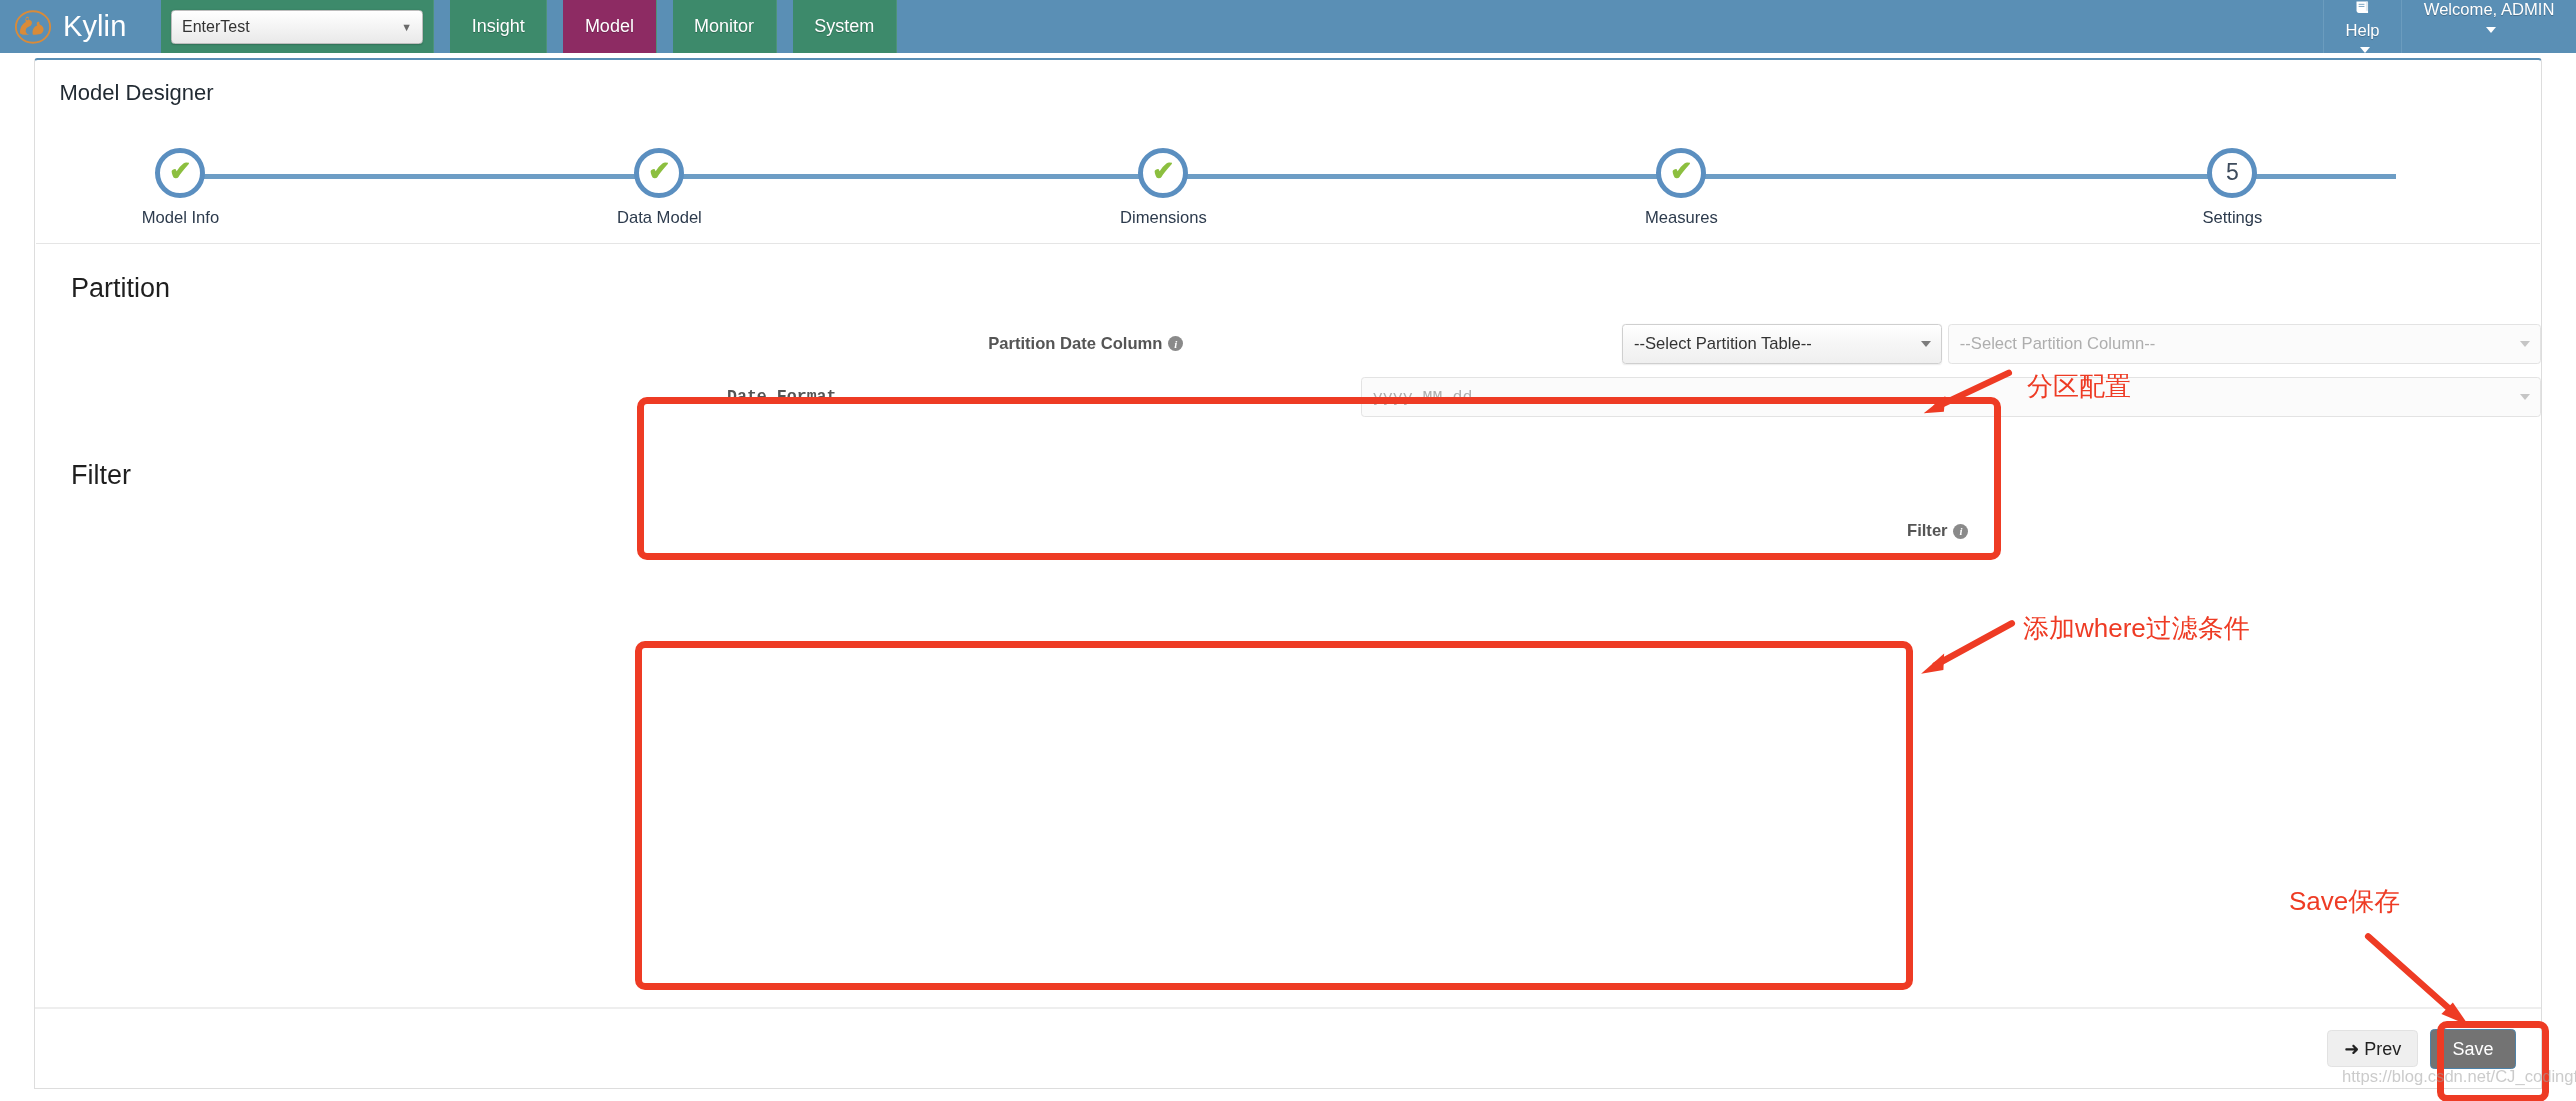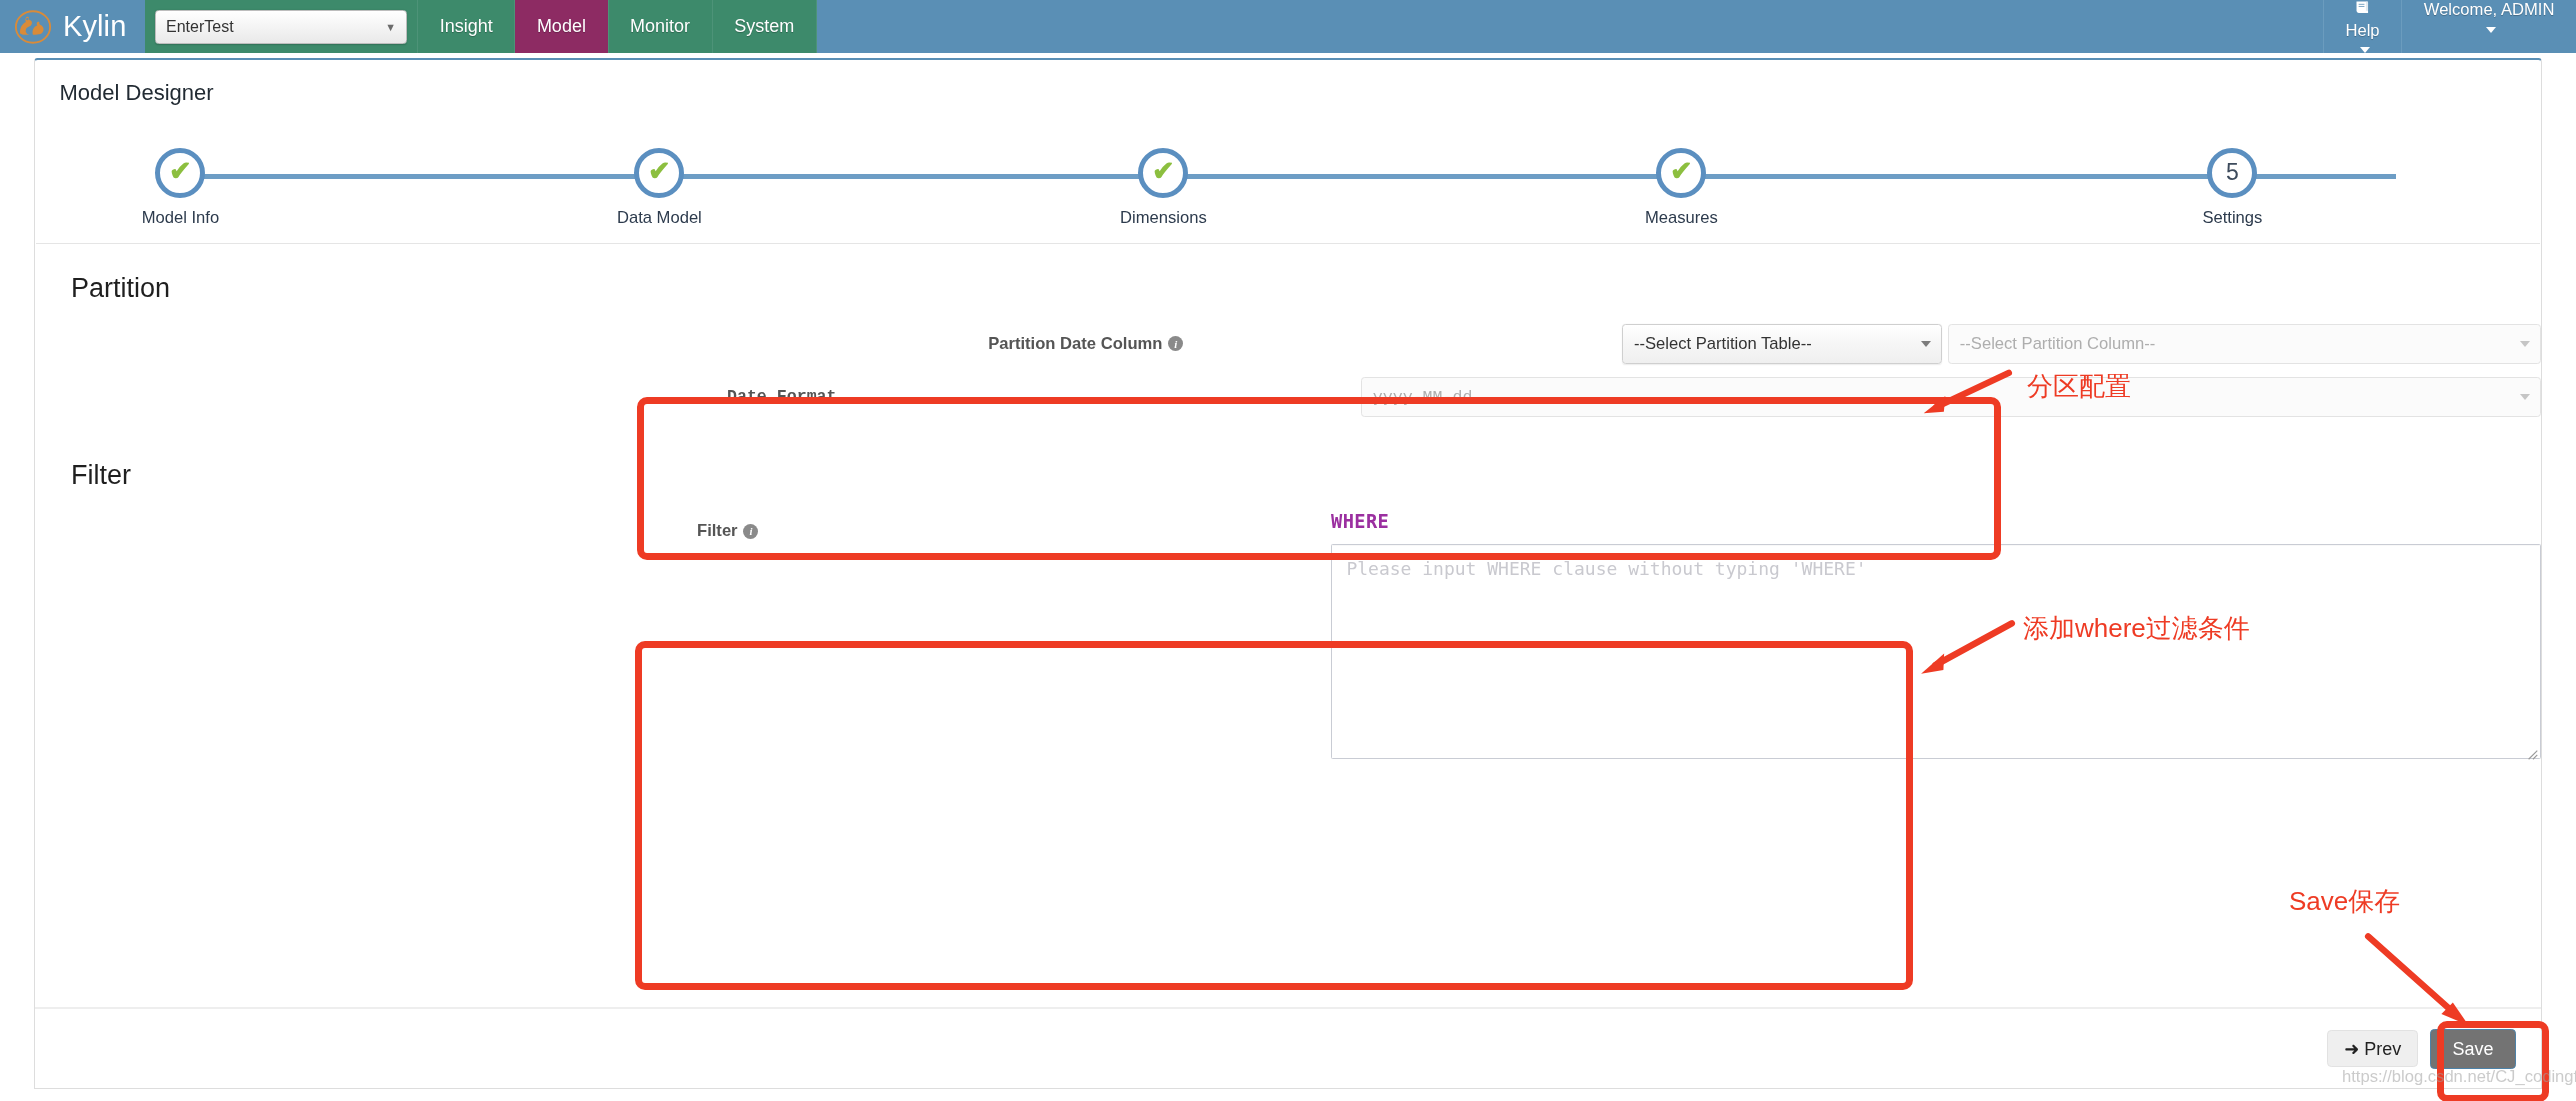--- a/index.html
+++ b/index.html
@@ -12,20 +12,21 @@
     position: relative;
   }
 
   
   .navbar {
     height: 53px;
     background: #5a8fb5;
     display: flex;
     align-items: stretch;
     position: relative;
+    gap: 16px;
   }
   .nav-brand {
     display: flex; align-items: center;
     padding: 0 18.7px 0 13px;
     gap: 10px;
   }
   .kylin-logo { width: 40px; height: 36px; flex: none; }
   .brand-text {
     color: #ffffff;
     font-size: 29px;
@@ -399,31 +400,20 @@
     </div>
   </div>
 
   <div class="section-title" style="padding-top:43px;">Filter</div>
 
   <div class="form-row" style="margin-top:20px;">
     <div class="form-label">
       <span>Filter</span>
       <span class="info-icon">i</span>
     </div>
-    <div>
-      <div class="where-label">WHERE</div>
-      <div class="where-area" style="margin-top:11.5px;">
-        <span>Please input WHERE clause without typing 'WHERE'</span>
-        <span class="resize-grip">
-          <svg viewBox="0 0 18 18" width="13" height="13">
-            <path d="M17 5 L5 17 M17 11 L11 17" stroke="#9a9a9a" stroke-width="1.6" fill="none"></path>
-          </svg>
-        </span>
-      </div>
-    </div>
   </div>
 
   <div class="panel-footer">
     <div class="btn btn-prev">
       <span>➜</span>
       <span>Prev</span>
     </div>
     <div class="btn btn-save">
       <span>Save</span>
     </div>

